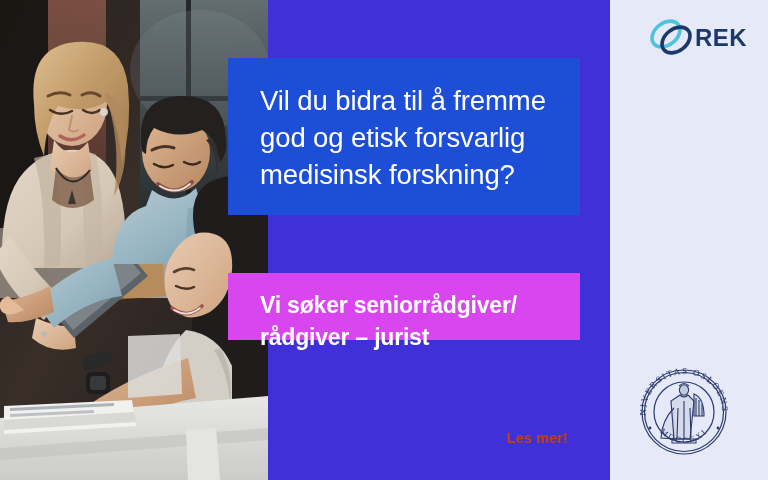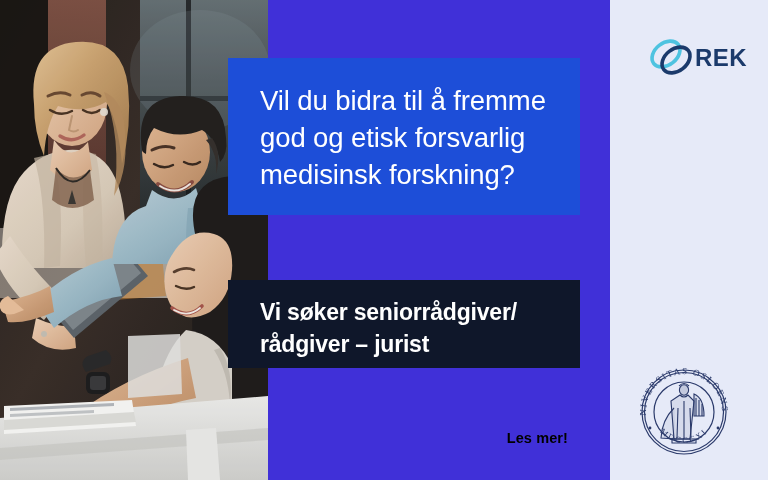--- a/index.html
+++ b/index.html
@@ -68,56 +68,56 @@
     font-size: 27.5px;
     line-height: 37px;
     font-weight: 400;
     letter-spacing: -0.1px;
     white-space: pre-line;
   }
 
   .subhead-card {
     position: absolute;
     left: 228px;
-    top: 280px;
+    top: 273px;
     width: 352px;
-    height: 88px;
-    background: #0f172a;
+    height: 67px;
+    background: #d946ef;
     box-sizing: border-box;
     padding: 16px 20px 0 32px;
   }
   .subhead-text {
     margin: 0;
     color: #ffffff;
     font-size: 23px;
     line-height: 32px;
     font-weight: bold;
     letter-spacing: -0.2px;
     white-space: pre-line;
   }
 
   
   .cta {
     position: absolute;
     left: 380px;
     top: 430px;
     width: 188px;
     text-align: right;
-    color: #000000;
+    color: #c2410c;
     font-size: 14.5px;
     font-weight: bold;
     letter-spacing: 0.1px;
     cursor: pointer;
   }
 
   
   .rek-logo {
     position: absolute;
     left: 648px;
-    top: 34px;
+    top: 14px;
     width: 100px;
     height: 48px;
     cursor: pointer;
   }
   .rek-logo svg { display: block; }
 
   
   .uio-seal {
     position: absolute;
     left: 632px;

